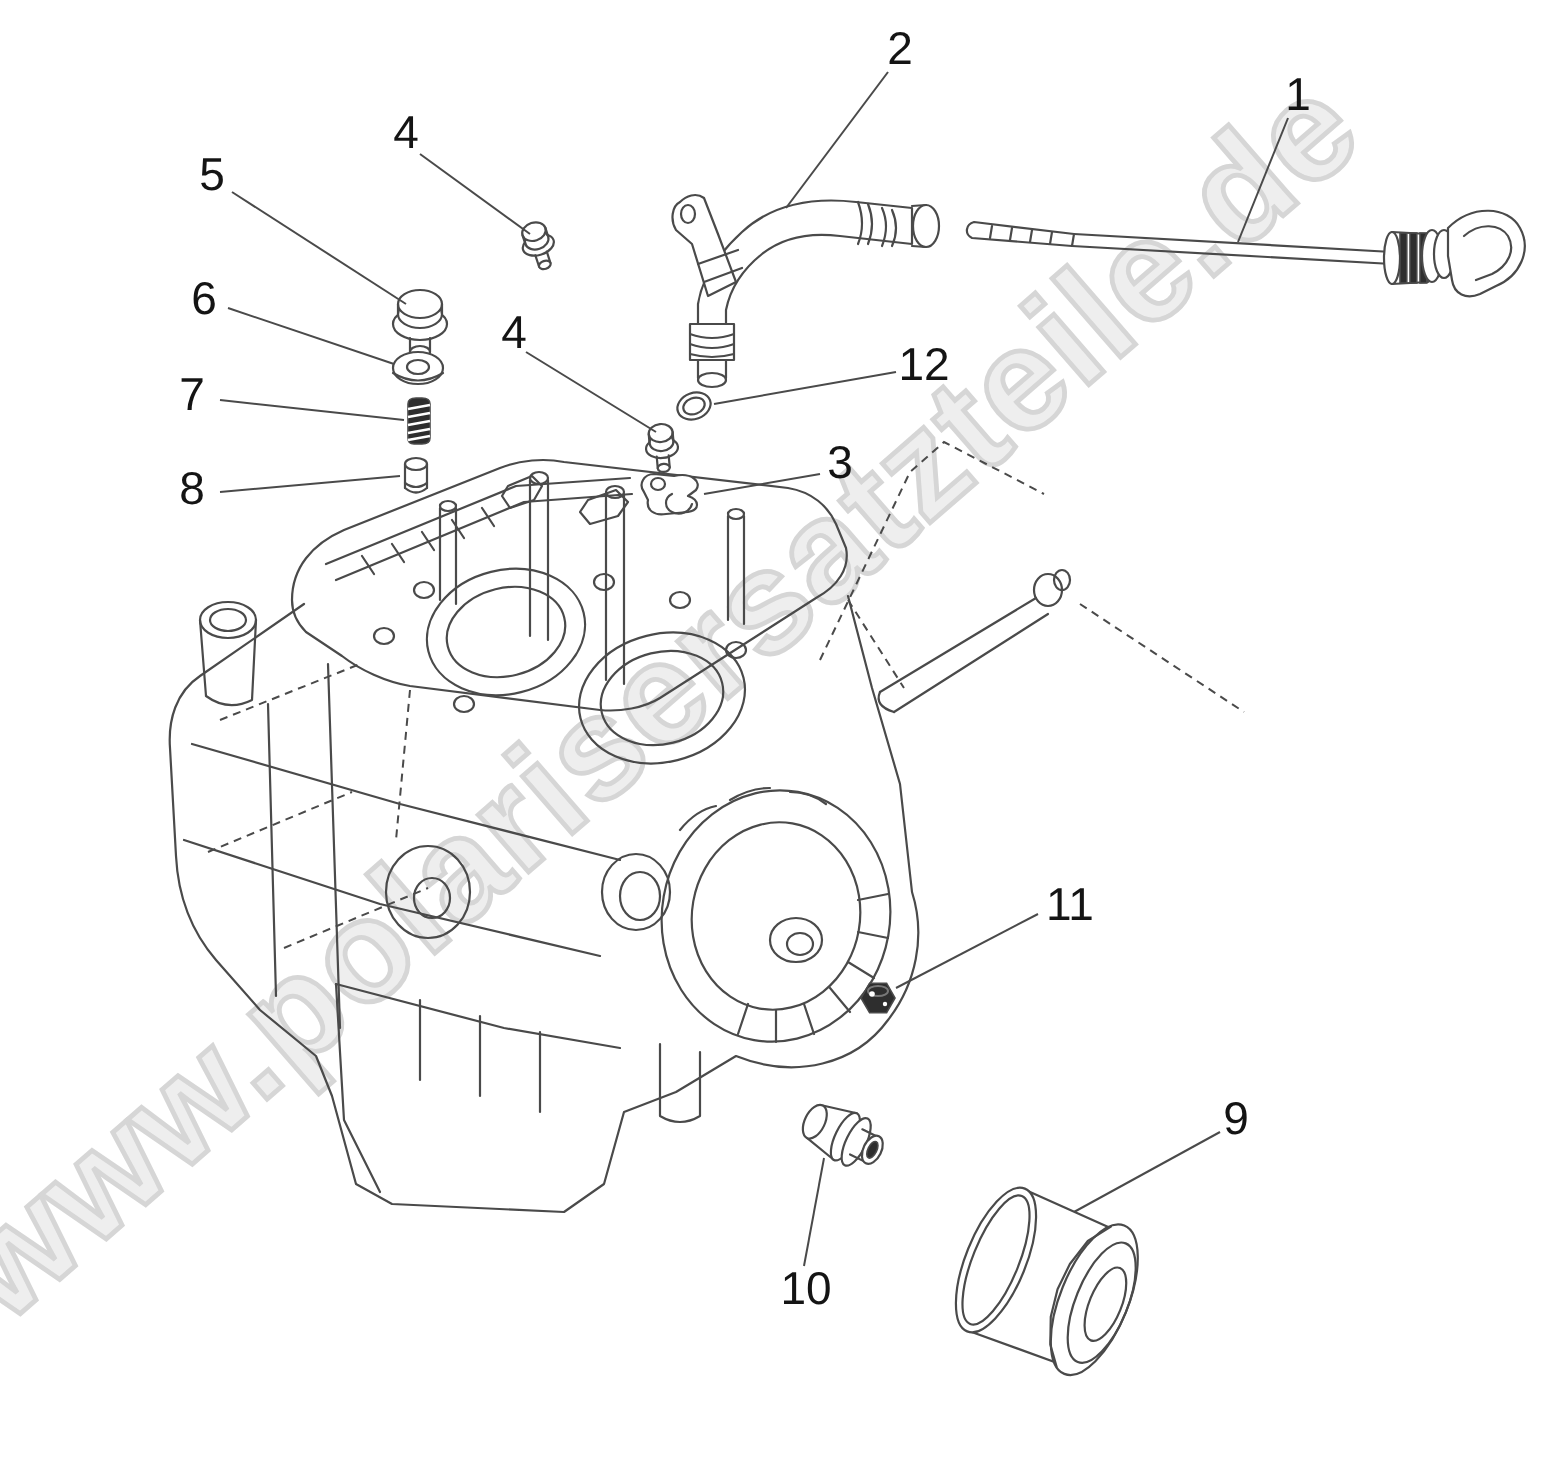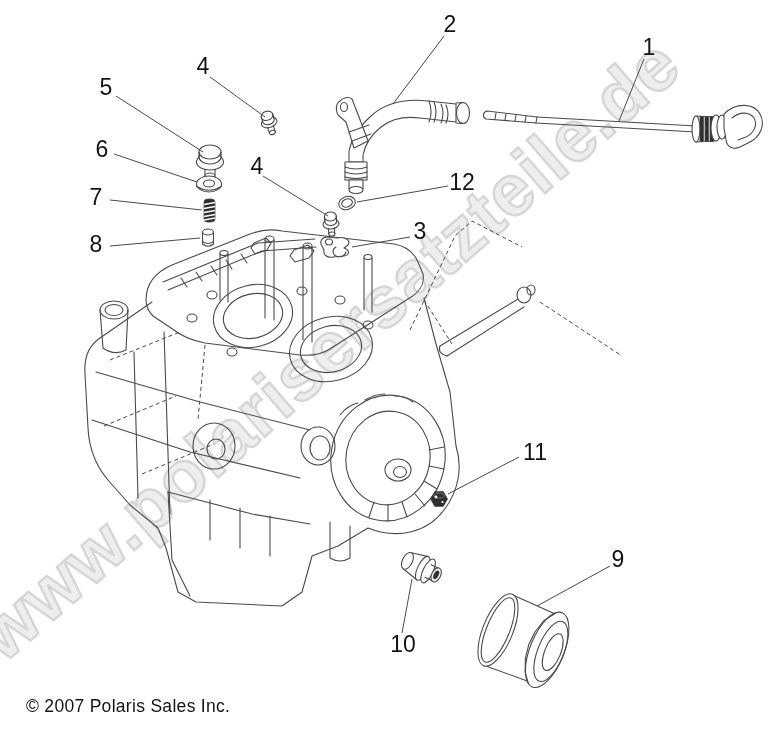--- a/index.html
+++ b/index.html
@@ -290,14 +290,13 @@
       <text class="callout" x="96" y="252">8</text>
       <text class="callout" x="257" y="174">4</text>
       <text class="callout" x="462" y="190">12</text>
       <text class="callout" x="420" y="239">3</text>
       <text class="callout" x="535" y="460">11</text>
       <text class="callout" x="618" y="567">9</text>
       <text class="callout" x="403" y="652">10</text>
     </g>
   </svg>
 
-  <div class="copyright">© 2007 Polaris Sales Inc.</div>
 </div>
 
 </body></html>

